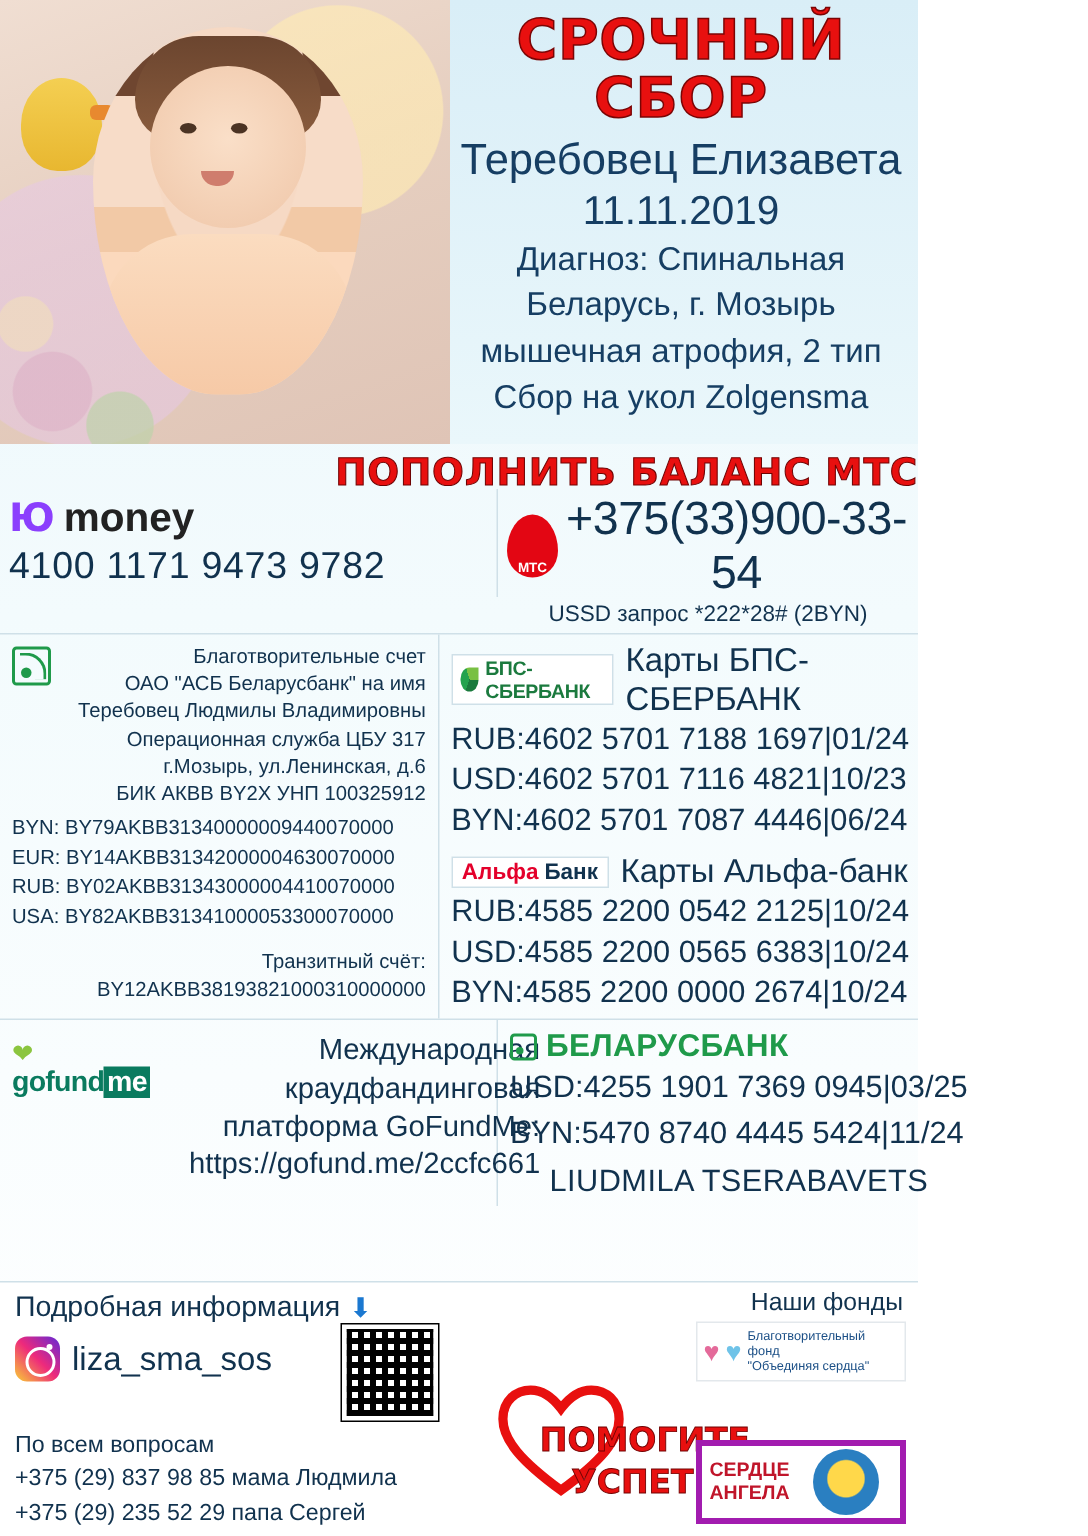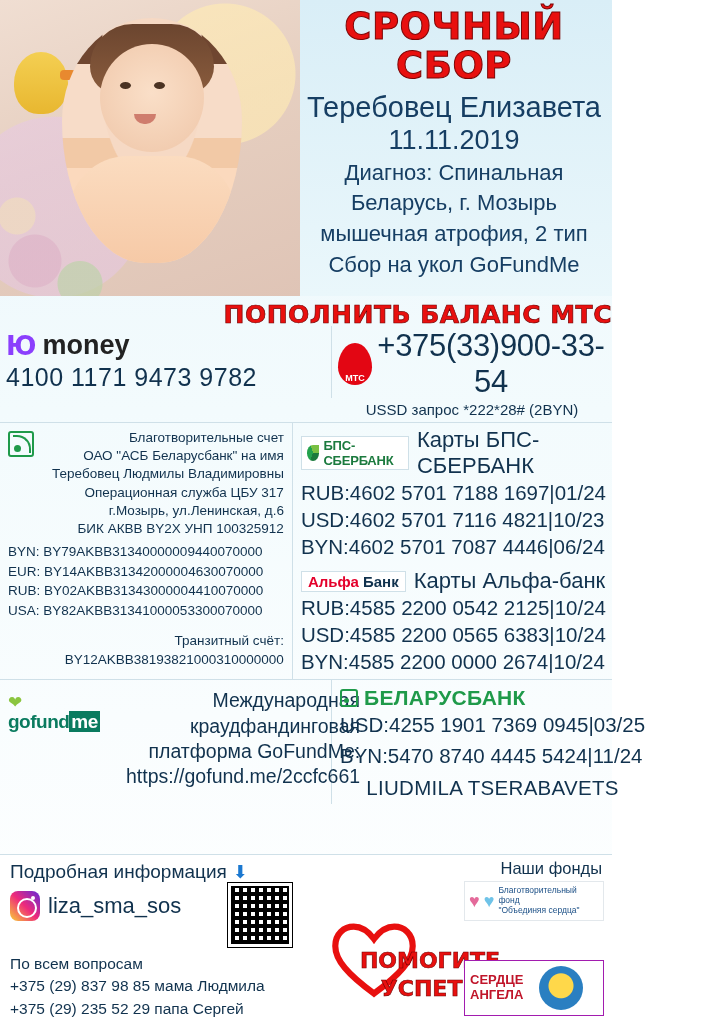--- a/index.html
+++ b/index.html
@@ -264,21 +264,21 @@
   .funds-title { position:absolute; right:10px; top:4px; font-size:16.5px; color:#11324e; }
   .fund1 {
     position:absolute; right:8px; top:26px; width:140px; height:40px;
     border:1px solid #e3e8ec; background:#fff; display:flex; align-items:center; gap:4px; padding:2px 4px;
   }
   .fund1 .h1 { color:#e46a9a; font-size:18px; }
   .fund1 .h2 { color:#6fc3e8; font-size:18px; }
   .fund1 .txt { font-size:8.5px; color:#1b4f86; line-height:1.15; }
   .fund2 {
     position:absolute; right:8px; bottom:8px; width:140px; height:56px;
-    border:1px solid #a21caf; background:#fff; display:flex; align-items:center; gap:16px; padding:3px 5px;margin-top:13px;
+    border:4px solid #a21caf; background:#fff; display:flex; align-items:center; gap:16px; padding:3px 5px;margin-top:13px;
   }
   .fund2 .ftxt { font-size:13px; color:#c0152a; font-weight:bold; line-height:1.15; }
   .fund2 .angel {
     width:44px;height:44px;border-radius:50%;
     background: radial-gradient(circle at 50% 45%, #ffd84a 0 12px, #2a7fc1 13px 100%);
   }
 </style>
 </head>
 <body>
 
@@ -299,21 +299,21 @@
       <div class="floral"></div>
     </div>
 
     <div class="head-text">
       <div class="hdr-urgent">СРОЧНЫЙ СБОР</div>
       <div class="hdr-name">Теребовец Елизавета</div>
       <div class="hdr-date">11.11.2019</div>
       <div class="hdr-line">Диагноз: Спинальная</div>
       <div class="hdr-line">Беларусь, г. Мозырь</div>
       <div class="hdr-line">мышечная атрофия, 2 тип</div>
-      <div class="hdr-line">Сбор на укол GoFundMe</div>
+      <div class="hdr-line">Сбор на укол Zolgensma</div>
     </div>
   </div>
 
   <div class="mts-banner">ПОПОЛНИТЬ БАЛАНС МТС</div>
 
   <div class="row yoo-row" style="border-top:none; margin-top:30px;">
     <div class="yoo-left">
       <div class="yoo-logo">
         <span class="yoo-mark">Ю</span>
         <span class="yoo-word">money</span>

